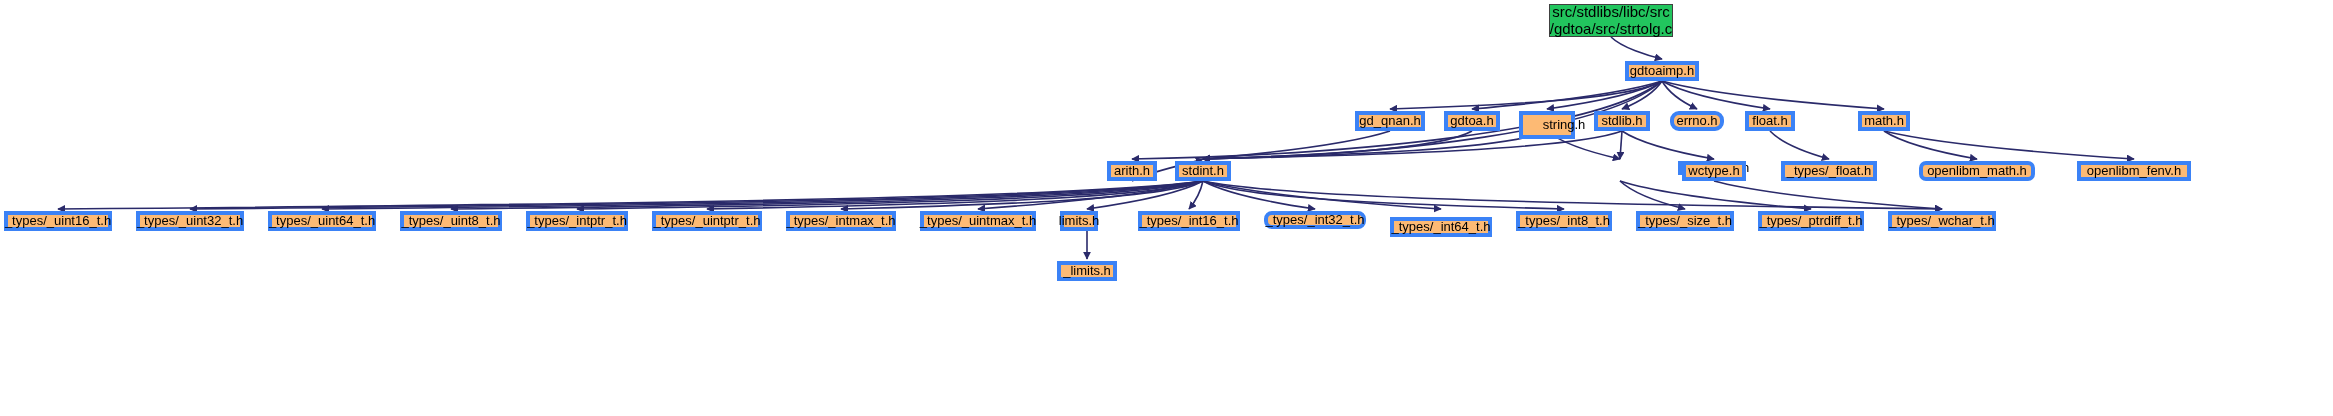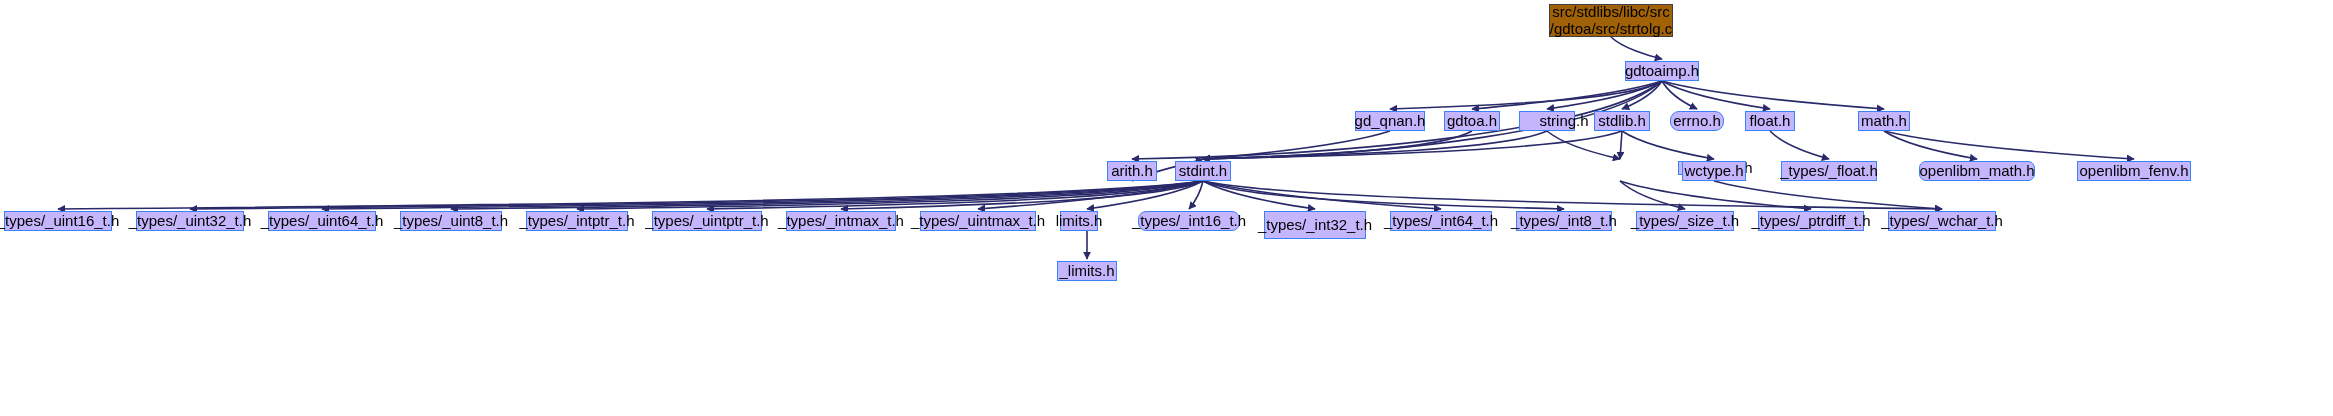--- a/index.html
+++ b/index.html
@@ -21,35 +21,35 @@
     position: absolute;
     left: 0;
     top: 0;
     width: 2333px;
     height: 416px;
     pointer-events: none;
   }
   .node {
     position: absolute;
     box-sizing: border-box;
-    border: 1px solid #3b82f6;
-    background: #c4b5fd;
+    border: 4px solid #3b82f6;
+    background: #fdba74;
     color: #000000;
     display: flex;
     align-items: center;
     justify-content: center;
     text-align: center;
     line-height: 1.12;
     white-space: pre;
-    font-size: 15px;
+    font-size: 13px;
     letter-spacing: 0px;
     z-index: 5;
   }
   .node.root {
-    background: #a16207;
+    background: #22c55e;
     border: 1px solid #404040;
     font-size: 15px;
   }
   .node .label {
     display: block;
     padding: 0 4px;
   }
 </style>
 </head>
 <body>
@@ -101,42 +101,42 @@
         <path d="M1620,181 C1662.02,194.5 1757.52,204.4 1811,209" fill="none" stroke="#2a2a6a" stroke-width="1.6" marker-end="url(#arrow)"></path>
         <path d="M1714,181 C1764.16,194.5 1878.16,204.4 1942,209" fill="none" stroke="#2a2a6a" stroke-width="1.6" marker-end="url(#arrow)"></path>
         <path d="M1087,231 L1087,259" fill="none" stroke="#2a2a6a" stroke-width="1.6" marker-end="url(#arrow)"></path>
       </g>
   </svg>
 <div class="node root" style="left: 1549px; top: 4px; width: 124px; height: 33px;"><span class="label">src/stdlibs/libc/src
 /gdtoa/src/strtolg.c</span></div>
     <div class="node" style="left: 1625px; top: 61px; width: 74px; height: 20px;"><span class="label">gdtoaimp.h</span></div>
     <div class="node" style="left: 1355px; top: 111px; width: 70px; height: 20px;"><span class="label">gd_qnan.h</span></div>
     <div class="node" style="left: 1444px; top: 111px; width: 56px; height: 20px; justify-content: center;"><span class="label">gdtoa.h</span></div>
-    <div class="node" style="left: 1519px; top: 111px; width: 56px; height: 20px; padding-left: 34px;"><span class="label">string.h</span></div>
+    <div class="node" style="left: 1519px; top: 111px; width: 56px; height: 28px; padding-left: 34px;"><span class="label">string.h</span></div>
     <div class="node" style="left: 1594px; top: 111px; width: 56px; height: 20px;"><span class="label">stdlib.h</span></div>
     <div class="node" style="left: 1670px; top: 111px; width: 54px; height: 20px; border-radius: 9px;"><span class="label">errno.h</span></div>
     <div class="node" style="left: 1745px; top: 111px; width: 50px; height: 20px;"><span class="label">float.h</span></div>
     <div class="node" style="left: 1858px; top: 111px; width: 52px; height: 20px;"><span class="label">math.h</span></div>
     <div class="node" style="left: 1107px; top: 161px; width: 50px; height: 20px;"><span class="label">arith.h</span></div>
     <div class="node" style="left: 1175px; top: 161px; width: 56px; height: 20px;"><span class="label">stdint.h</span></div>
     <div class="node" style="left: 1678px; top: 161px; width: 60px; height: 14px; padding-left: 36px;"><span class="label">stddef.h</span></div>
     <div class="node" style="left: 1682px; top: 161px; width: 64px; height: 20px;"><span class="label">wctype.h</span></div>
     <div class="node" style="left: 1781px; top: 161px; width: 96px; height: 20px;"><span class="label">_types/_float.h</span></div>
     <div class="node" style="left: 1919px; top: 161px; width: 116px; height: 20px; border-radius: 7px;"><span class="label">openlibm_math.h</span></div>
     <div class="node" style="left: 2077px; top: 161px; width: 114px; height: 20px;"><span class="label">openlibm_fenv.h</span></div>
     <div class="node" style="left: 4px; top: 211px; width: 108px; height: 20px;"><span class="label">_types/_uint16_t.h</span></div>
     <div class="node" style="left: 136px; top: 211px; width: 108px; height: 20px;"><span class="label">_types/_uint32_t.h</span></div>
     <div class="node" style="left: 268px; top: 211px; width: 108px; height: 20px;"><span class="label">_types/_uint64_t.h</span></div>
     <div class="node" style="left: 400px; top: 211px; width: 102px; height: 20px;"><span class="label">_types/_uint8_t.h</span></div>
     <div class="node" style="left: 526px; top: 211px; width: 102px; height: 20px;"><span class="label">_types/_intptr_t.h</span></div>
     <div class="node" style="left: 652px; top: 211px; width: 110px; height: 20px;"><span class="label">_types/_uintptr_t.h</span></div>
     <div class="node" style="left: 786px; top: 211px; width: 110px; height: 20px;"><span class="label">_types/_intmax_t.h</span></div>
     <div class="node" style="left: 920px; top: 211px; width: 116px; height: 20px;"><span class="label">_types/_uintmax_t.h</span></div>
     <div class="node" style="left: 1060px; top: 211px; width: 38px; height: 20px;"><span class="label">limits.h</span></div>
-    <div class="node" style="left: 1138px; top: 211px; width: 102px; height: 20px; border-radius: 8px;"><span class="label">_types/_int16_t.h</span></div>
-    <div class="node" style="left: 1264px; top: 211px; width: 102px; height: 28px;"><span class="label">_types/_int32_t.h</span></div>
-    <div class="node" style="left: 1390px; top: 211px; width: 102px; height: 20px;"><span class="label">_types/_int64_t.h</span></div>
+    <div class="node" style="left: 1138px; top: 211px; width: 102px; height: 20px;"><span class="label">_types/_int16_t.h</span></div>
+    <div class="node" style="left: 1264px; top: 211px; width: 102px; height: 18px; border-radius: 8px;"><span class="label">_types/_int32_t.h</span></div>
+    <div class="node" style="left: 1390px; top: 217px; width: 102px; height: 20px;"><span class="label">_types/_int64_t.h</span></div>
     <div class="node" style="left: 1516px; top: 211px; width: 96px; height: 20px;"><span class="label">_types/_int8_t.h</span></div>
     <div class="node" style="left: 1636px; top: 211px; width: 98px; height: 20px;"><span class="label">_types/_size_t.h</span></div>
     <div class="node" style="left: 1758px; top: 211px; width: 106px; height: 20px;"><span class="label">_types/_ptrdiff_t.h</span></div>
     <div class="node" style="left: 1888px; top: 211px; width: 108px; height: 20px;"><span class="label">_types/_wchar_t.h</span></div>
     <div class="node" style="left: 1057px; top: 261px; width: 60px; height: 20px;"><span class="label">_limits.h</span></div>
   </div>
 
 </body></html>

